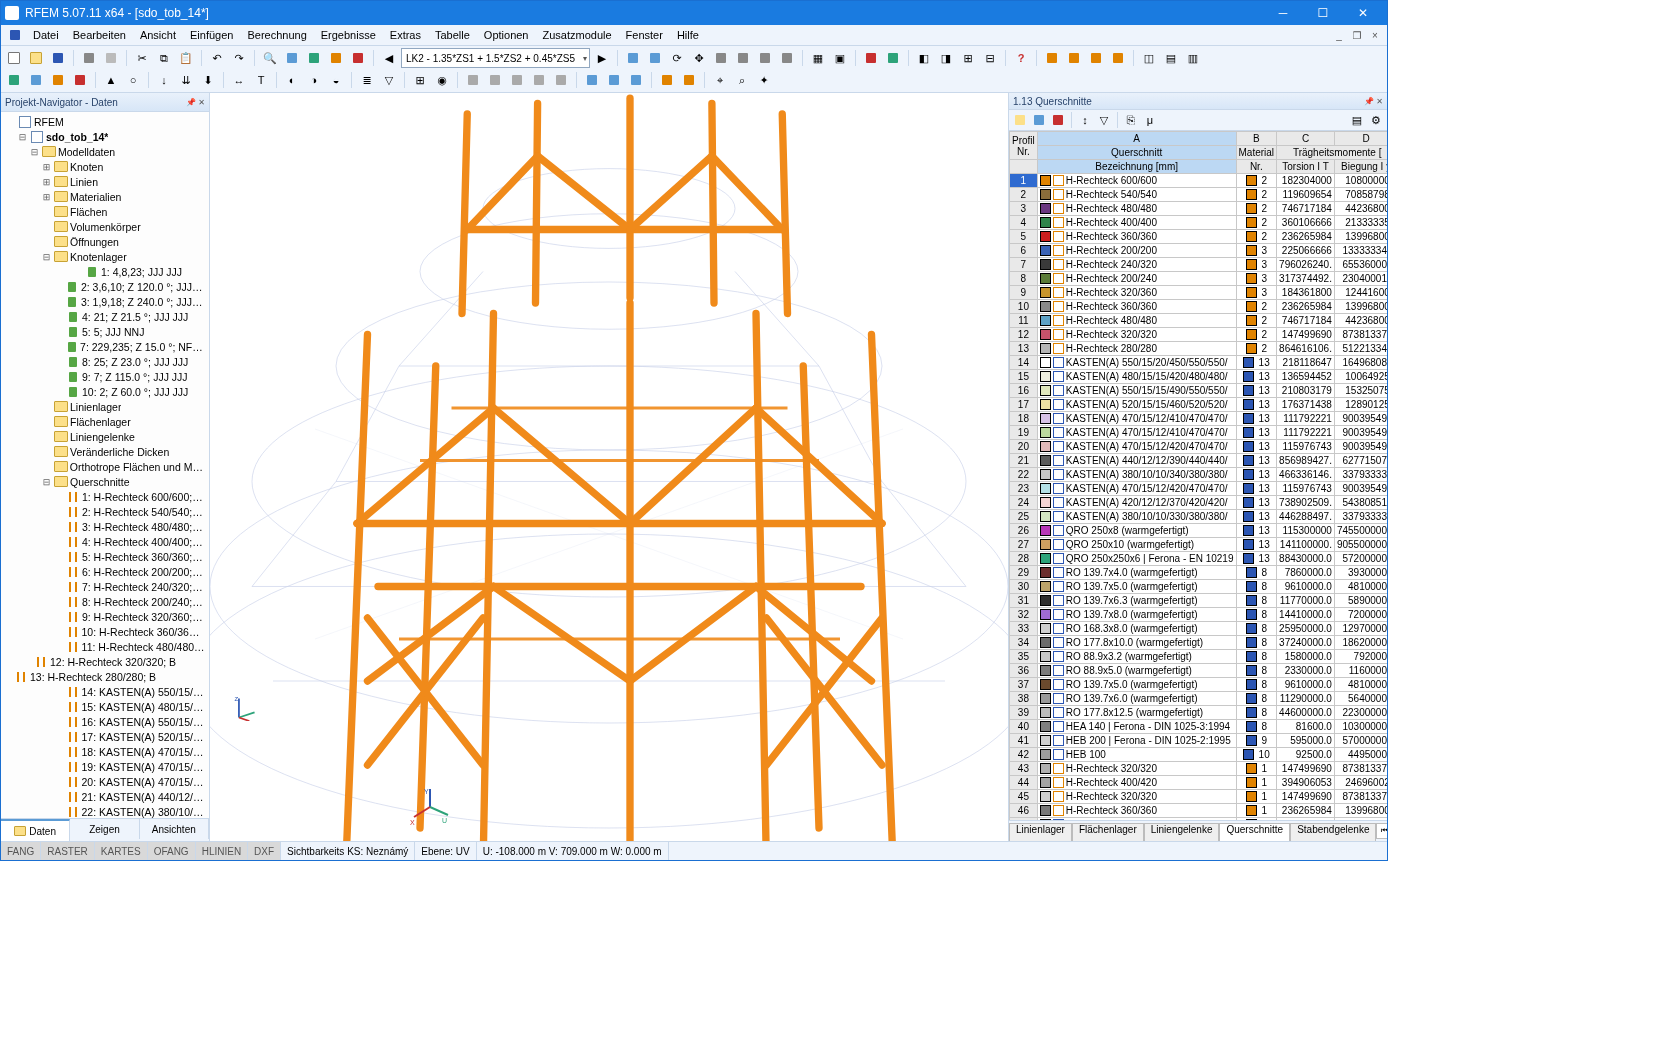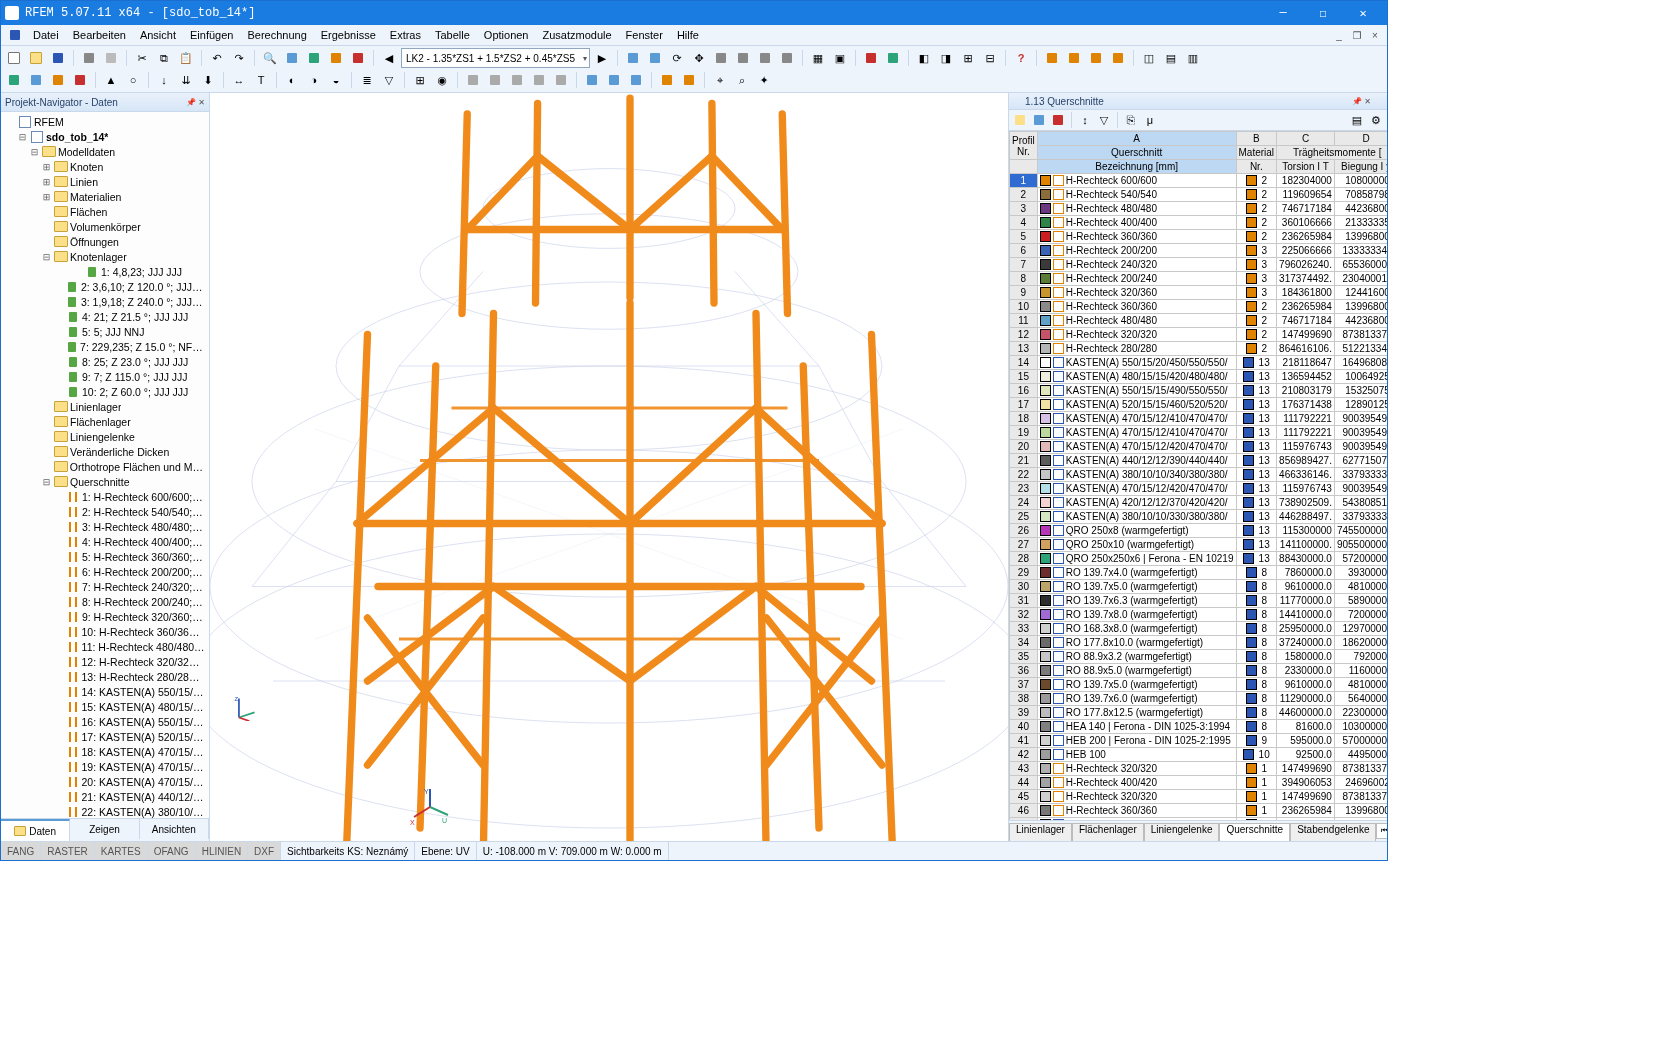--- a/index.html
+++ b/index.html
@@ -1,17 +1,17 @@
 <!DOCTYPE html>
 <html><head>
 <meta charset="utf-8">
 <style>
   html,body{margin:0;padding:0;font-family:"Segoe UI",Tahoma,sans-serif;font-size:11px;color:#000;background:#fff;user-select:none;}
   .window{width:1388px;height:861px;display:flex;flex-direction:column;border:1px solid #1a6fd1;box-sizing:border-box;overflow:hidden;}
-  .titlebar{height:24px;background:#1a7be0;color:#fff;display:flex;align-items:center;padding:0 4px;font-size:12px;font-family:Liberation Mono, monospace;}
+  .titlebar{height:24px;background:#1a7be0;color:#fff;display:flex;align-items:center;padding:0 4px;font-size:12px;}
   .titlebar .app-icon{width:14px;height:14px;background:#fff;border-radius:2px;margin-right:6px;position:relative;}
   .titlebar .spacer{flex:1;}
   .titlebar .winbtn{width:40px;height:24px;display:flex;align-items:center;justify-content:center;color:#fff;}
   .menubar{height:20px;background:#eef4fc;border-bottom:1px solid #c9d8ea;display:flex;align-items:center;padding:0 4px;gap:2px;}
   .menubar .mi{padding:2px 6px;border-radius:2px;}
   .mdi-btns{margin-left:auto;display:flex;gap:2px;font-size:10px;color:#555;}
   .mdi-btns span{width:16px;text-align:center;}
   .toolbars{background:#eef4fc;border-bottom:1px solid #c9d8ea;padding:2px 3px;display:flex;flex-direction:column;gap:2px;}
   .tb-row{display:flex;align-items:center;gap:2px;flex-wrap:nowrap;}
   .tbtn{width:18px;height:18px;display:inline-flex;align-items:center;justify-content:center;border:1px solid transparent;border-radius:2px;position:relative;}
@@ -37,21 +37,21 @@
   .nav-tabs .nt.active{background:#fff;border-top:2px solid #5b9bd5;}
   
   .viewport{flex:1;display:flex;flex-direction:column;min-width:0;}
   .vp-head{height:16px;padding:0 4px;font-size:10px;color:#333;border-bottom:1px solid #d0d0d0;background:#fafafa;display:flex;align-items:center;}
   .vp-canvas{flex:1;background:#fff;position:relative;overflow:hidden;}
   .struct{position:absolute;inset:0;}
   .axis-z{position:absolute;left:22px;bottom:120px;width:26px;height:26px;}
   .axis-xy{position:absolute;left:200px;bottom:14px;width:40px;height:40px;}
   
   .rpanel{width:378px;border-left:1px solid #c9d8ea;display:flex;flex-direction:column;background:#fff;}
-  .rp-title{height:16px;background:linear-gradient(#e9f1fb,#d7e6f7);border-bottom:1px solid #c9d8ea;font-size:10px;color:#28436a;display:flex;align-items:center;padding:0 16px;}
+  .rp-title{height:16px;background:linear-gradient(#e9f1fb,#d7e6f7);border-bottom:1px solid #c9d8ea;font-size:10px;color:#28436a;display:flex;align-items:center;padding:0 4px;}
   .rp-title .pin{margin-left:auto;font-size:8px;color:#555;}
   .rp-tb{height:20px;background:#eef4fc;border-bottom:1px solid #c9d8ea;display:flex;align-items:center;padding:0 2px;gap:1px;}
   .rp-tb .tbtn{width:16px;height:16px;}
   .grid-wrap{flex:1;overflow:auto;}
   table.grid{border-collapse:collapse;width:100%;font-size:10px;}
   table.grid th,table.grid td{border:1px solid #c8c8c8;padding:0 2px;height:13px;white-space:nowrap;}
   table.grid th{background:#e9e9e9;font-weight:normal;text-align:center;}
   table.grid th.col-a{background:#bcd8f3;}
   table.grid td.rn{background:#e9e9e9;text-align:center;width:26px;}
   table.grid td.rn.sel{background:#2f6bd0;color:#fff;}
@@ -537,28 +537,28 @@
             </span>
             <span class="lbl">10: H-Rechteck 360/360; B</span>
           </div>
           <div class="tn" style="padding-left:52px">
             <span class="exp"></span>
             <span class="ico">
               <span class="cs-ico"></span>
             </span>
             <span class="lbl">11: H-Rechteck 480/480; B</span>
           </div>
-          <div class="tn" style="padding-left:52px">
+          <div class="tn" style="padding-left:20px">
             <span class="exp"></span>
             <span class="ico">
               <span class="cs-ico"></span>
             </span>
             <span class="lbl">12: H-Rechteck 320/320; B</span>
           </div>
-          <div class="tn" style="padding-left:52px">
+          <div class="tn" style="">
             <span class="exp"></span>
             <span class="ico">
               <span class="cs-ico"></span>
             </span>
             <span class="lbl">13: H-Rechteck 280/280; B</span>
           </div>
           <div class="tn" style="padding-left:52px">
             <span class="exp"></span>
             <span class="ico">
               <span class="cs-ico"></span>

